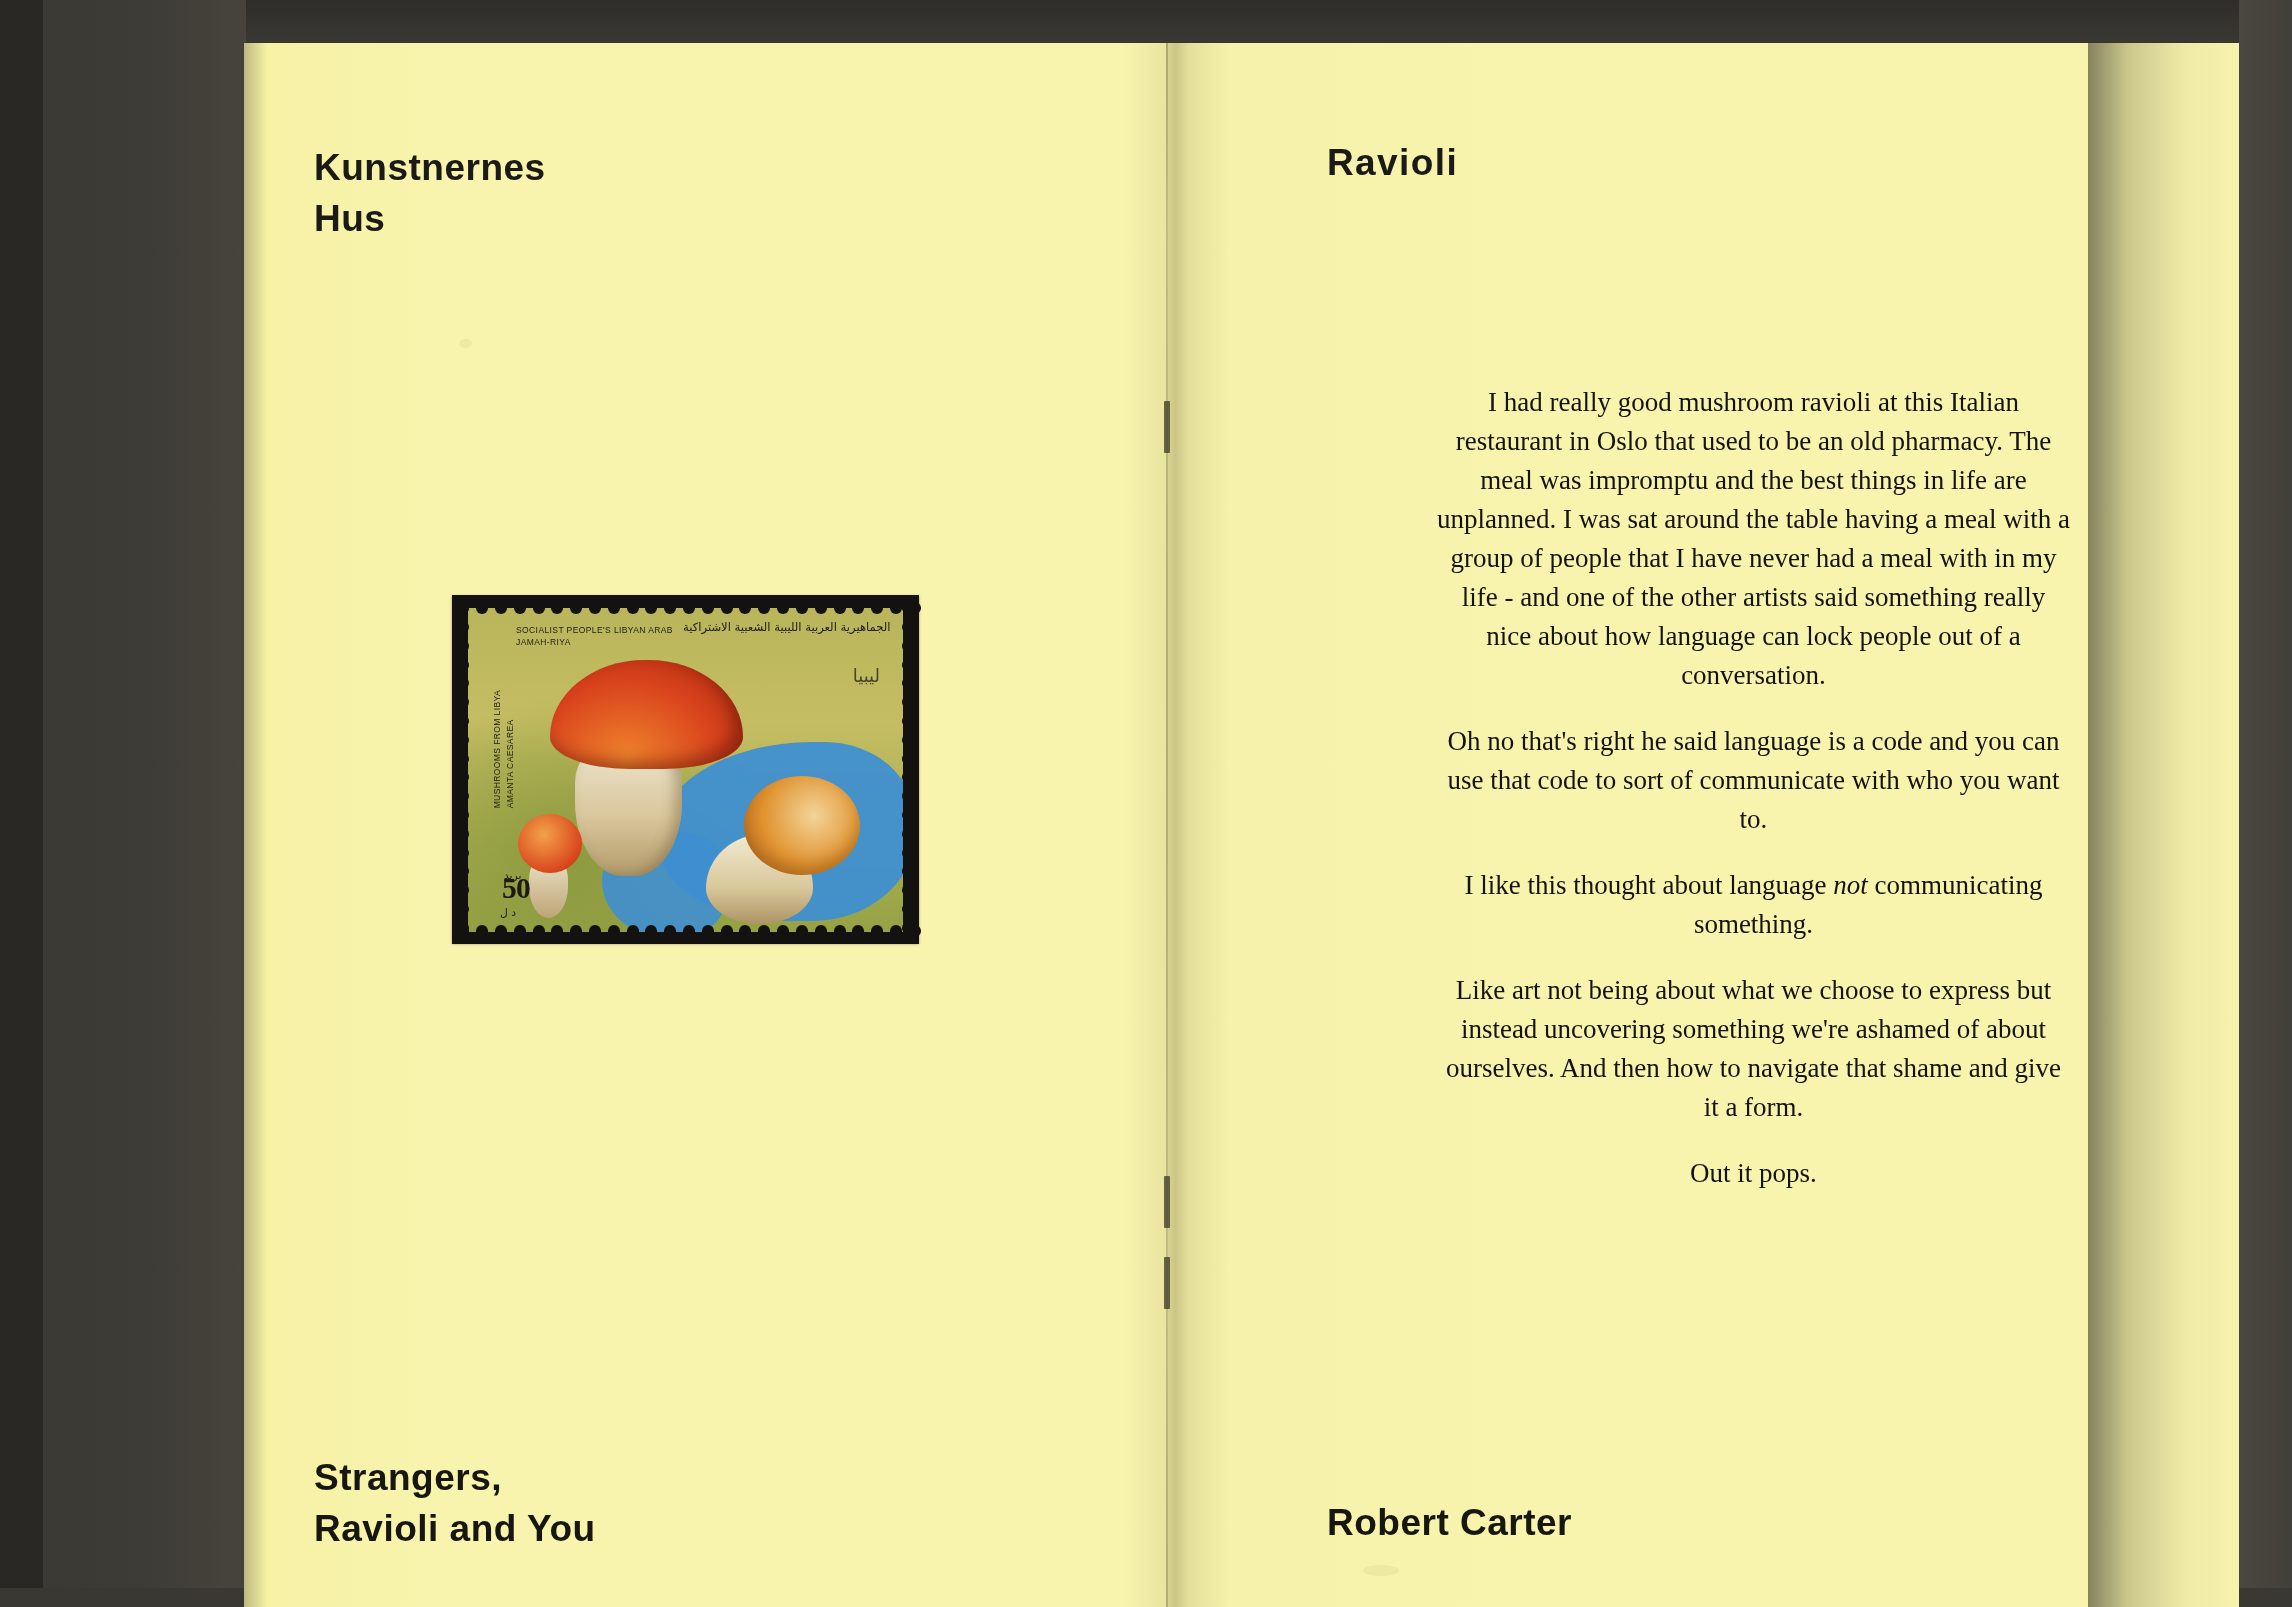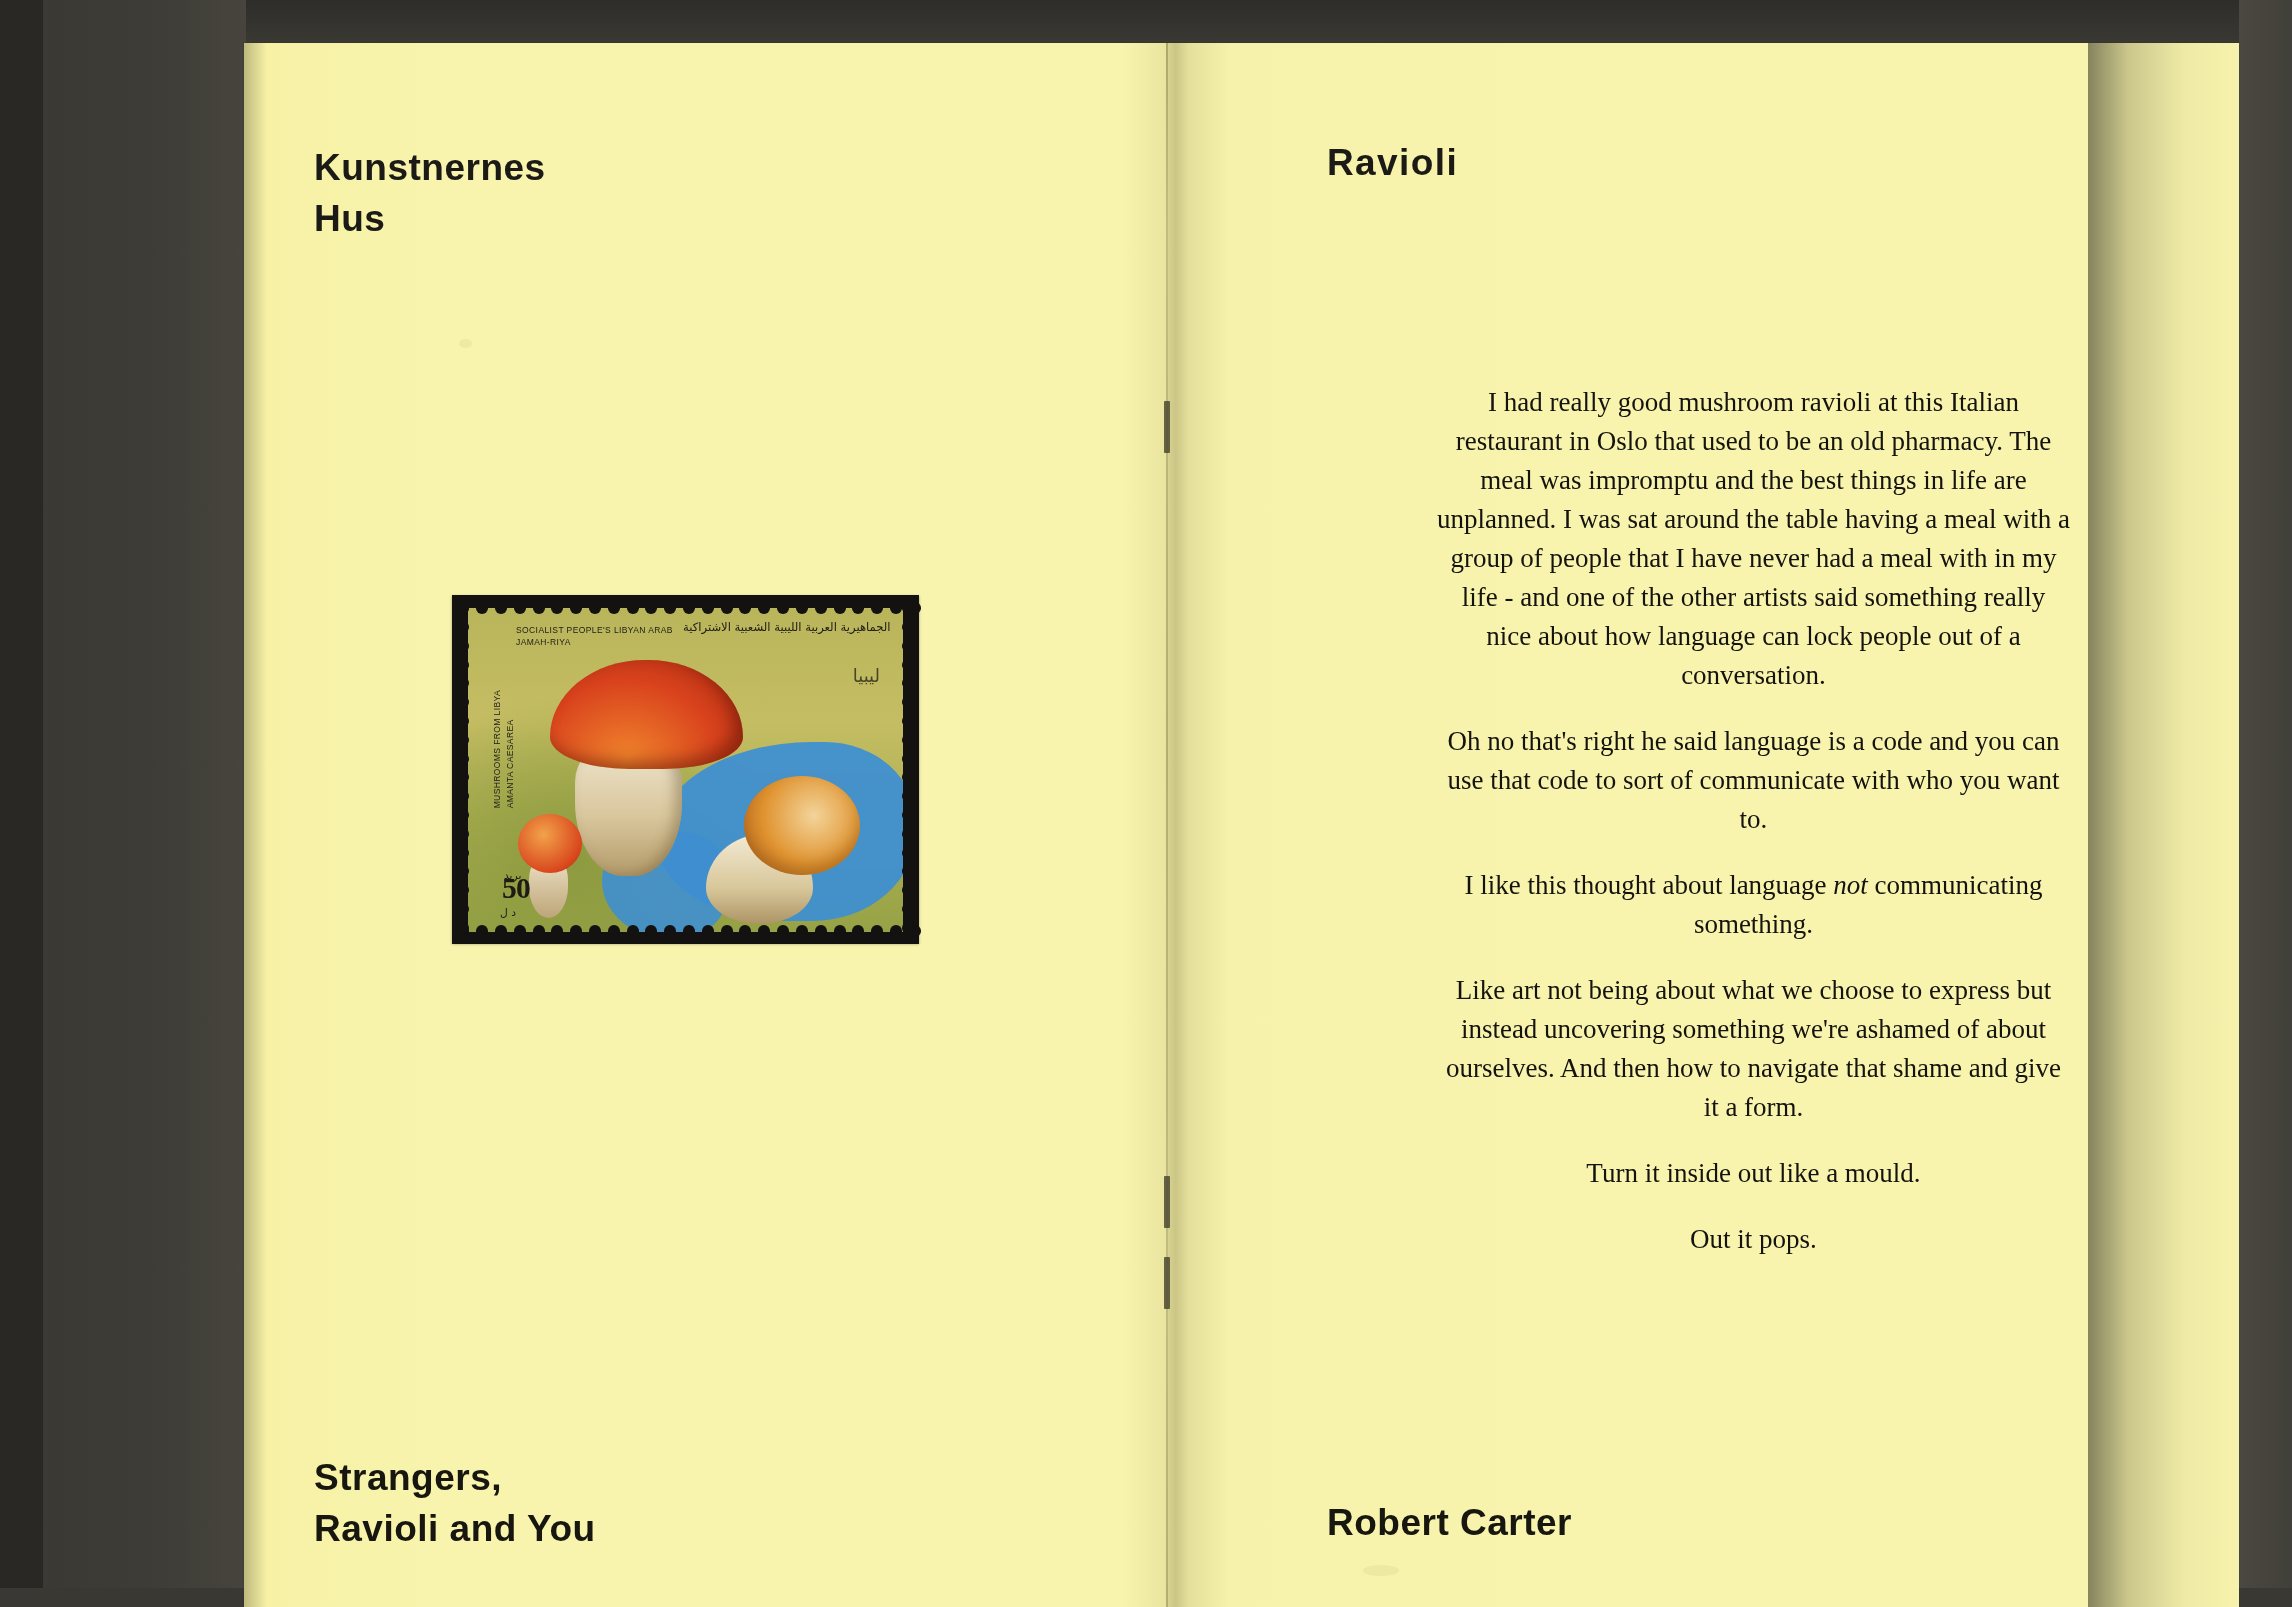--- a/index.html
+++ b/index.html
@@ -507,21 +507,20 @@
     <div class="page page-right">
       <div class="right-page-shade"></div>
 
       <div class="right-title">Ravioli</div>
 
       <div class="body-copy">
         <p>I had really good mushroom ravioli at this Italian restaurant in Oslo that used to be an old pharmacy. The meal was impromptu and the best things in life are unplanned. I was sat around the table having a meal with a group of people that I have never had a meal with in my life - and one of the other artists said something really nice about how language can lock people out of a conversation.</p>
         <p>Oh no that's right he said language is a code and you can use that code to sort of communicate with who you want to.</p>
         <p><span>I like this thought about language </span><em>not</em><span> communicating something.</span></p>
         <p>Like art not being about what we choose to express but instead uncovering something we're ashamed of about ourselves. And then how to navigate that shame and give it a form.</p>
-        <p>Turn it inside out like a mould.</p>
         <p>Out it pops.</p>
       </div>
 
       <div class="right-author">Robert Carter</div>
     </div>
 
     <div class="gutter-shadow"></div>
     <div class="fold-line"></div>
     <div class="staple staple-1"></div>
     <div class="staple staple-2"></div>

